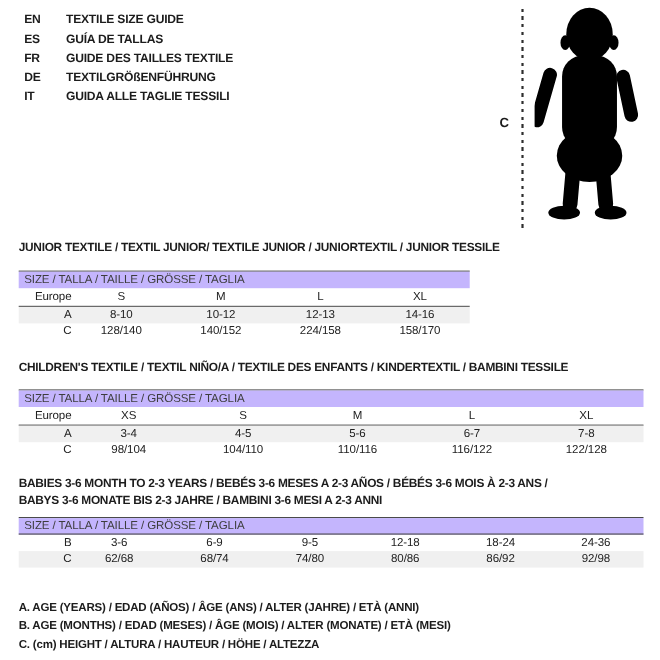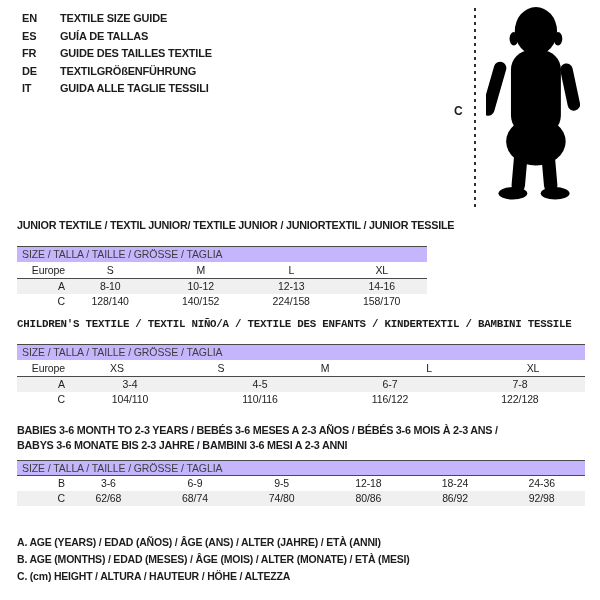--- a/index.html
+++ b/index.html
@@ -16,21 +16,21 @@
   .lang-code{width:38px;flex:none;}
   .figure-area{position:absolute;top:0;right:0;width:160px;height:212px;}
   .dotted-line{position:absolute;left:34px;top:8px;width:2px;height:202px;
     background:repeating-linear-gradient(to bottom,#2e2e2e 0 3px,transparent 3px 7px);}
   .height-label{position:absolute;left:14px;top:104px;font-size:12px;font-weight:bold;}
   .baby-svg{position:absolute;left:46px;top:4px;}
   
   .section-heading{margin:0 0 0 17px;font-size:10.8px;font-weight:bold;
     letter-spacing:-0.25px;line-height:15px;}
   .mt-h1{margin-top:6px;}
-  .mt-h2{margin-top:8px;font-family:Liberation Mono, monospace;}
+  .mt-h2{margin-top:18px;}
   .mt-h3{margin-top:16px;}
   
   .sg-table{margin-left:17px;border-top:1px solid #4a4a4a;font-size:10.5px;
     font-weight:normal;color:#222;letter-spacing:-0.1px;}
   .w-junior{width:410px;}
   .w-full{width:568px;}
   .mt-t1{margin-top:13px;}
   .mt-t2{margin-top:12px;}
   .mt-t3{margin-top:7px;}
   .size-bar{height:15px;line-height:15px;background:#c4b5fd;color:#3d3d3d;
@@ -129,25 +129,27 @@
     <span class="val-cell">XS</span>
     <span class="val-cell">S</span>
     <span class="val-cell">M</span>
     <span class="val-cell">L</span>
     <span class="val-cell">XL</span>
   </div>
   <div class="tr shaded">
     <span class="label-cell">A</span>
     <span class="val-cell">3-4</span>
     <span class="val-cell">4-5</span>
+    <span class="val-cell">5-6</span>
     <span class="val-cell">6-7</span>
     <span class="val-cell">7-8</span>
   </div>
   <div class="tr">
     <span class="label-cell">C</span>
+    <span class="val-cell">98/104</span>
     <span class="val-cell">104/110</span>
     <span class="val-cell">110/116</span>
     <span class="val-cell">116/122</span>
     <span class="val-cell">122/128</span>
   </div>
 </div>
 
 <div class="section-heading mt-h3">
   <div>BABIES 3-6 MONTH TO 2-3 YEARS / BEBÉS 3-6 MESES A 2-3 AÑOS / BÉBÉS 3-6 MOIS À 2-3 ANS /</div>
   <div>BABYS 3-6 MONATE BIS 2-3 JAHRE / BAMBINI 3-6 MESI A 2-3 ANNI</div>

